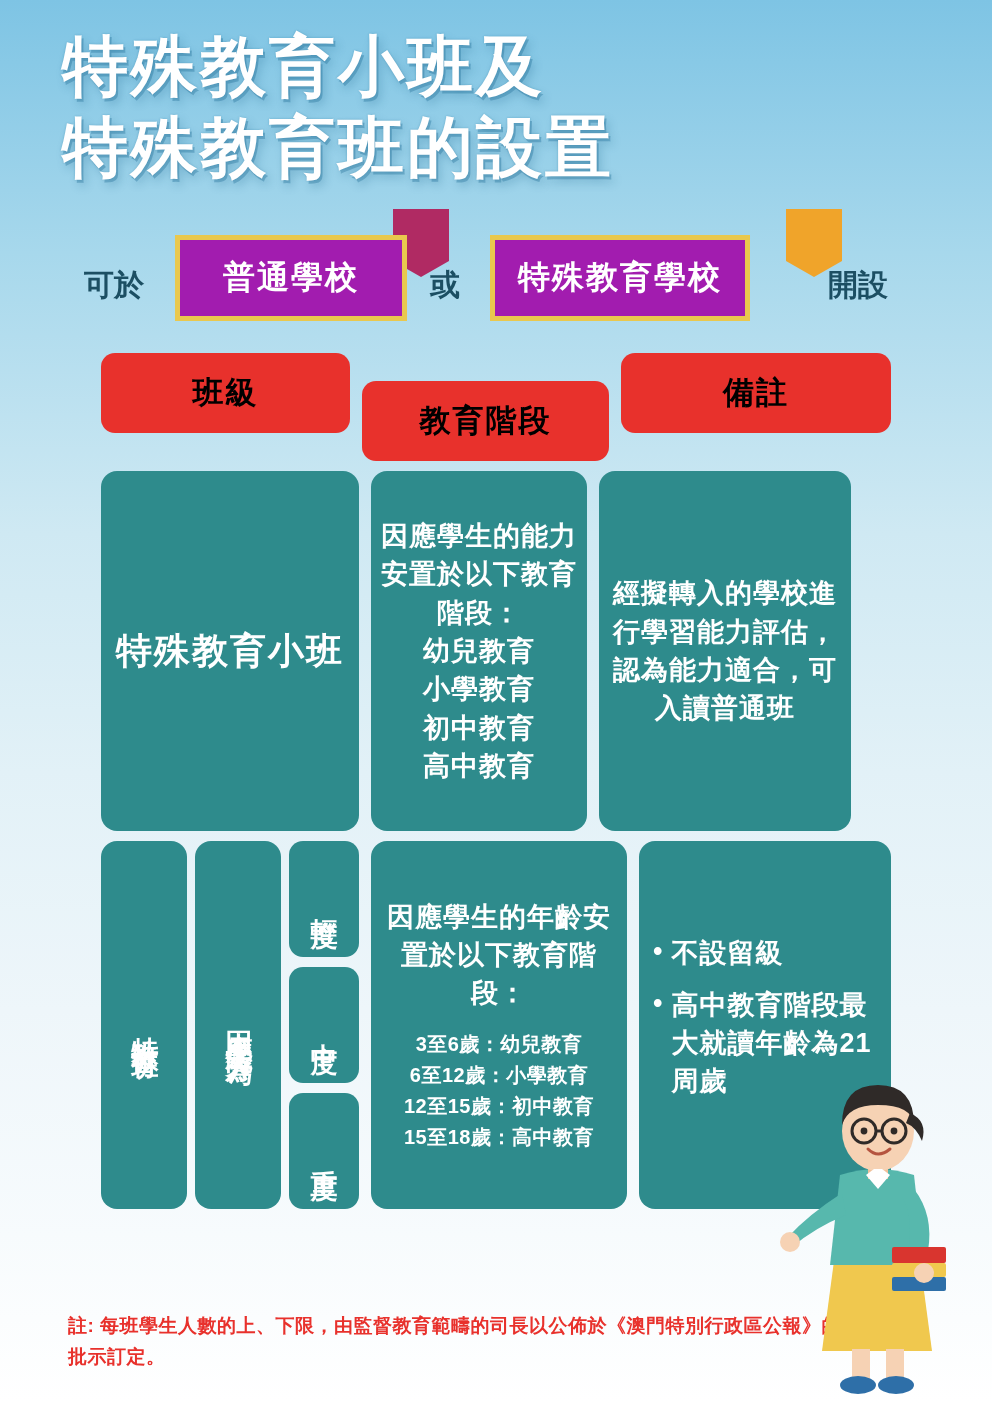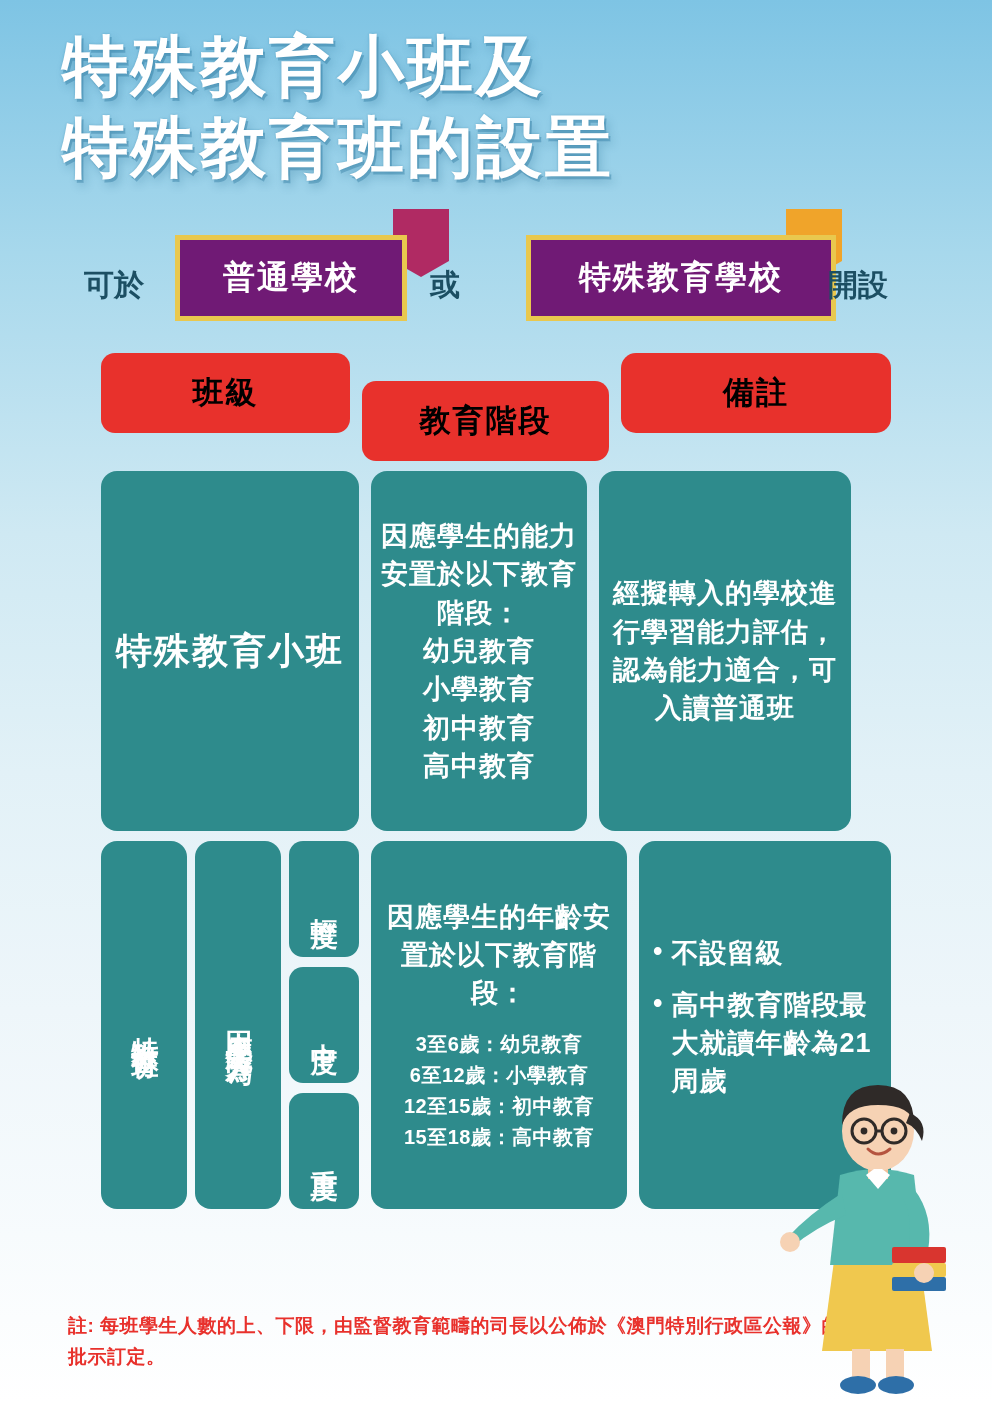--- a/index.html
+++ b/index.html
@@ -54,34 +54,34 @@
     position: absolute;
     top: 26px;
     height: 86px;
     background: #e9c84e;
     box-sizing: border-box;
     padding: 5px;
   }
   .banner .inner {
     width: 100%;
     height: 100%;
-    background: #701a75;
+    background: #a21caf;
     display: flex;
     align-items: center;
     justify-content: center;
   }
   .banner .inner span {
     font-size: 32px;
     font-weight: 800;
     color: #ffffff;
     letter-spacing: 2px;
     white-space: nowrap;
   }
   #banner-normal { left: 175px; width: 232px; }
-  #banner-special { left: 490px; width: 310px; margin-left: 36px; }
+  #banner-special { left: 490px; width: 260px; }
 
   .ribbon {
     position: absolute;
     top: 0;
     width: 56px;
     height: 68px;
   }
   .ribbon .flag {
     width: 56px;
     height: 52px;
@@ -119,21 +119,21 @@
     justify-content: center;
   }
   .head-cell span {
     color: #000000;
     font-size: 31px;
     font-weight: 800;
     letter-spacing: 2px;
   }
   .hc-1 { width: 258px; }
   .hc-2 { width: 256px; margin-top: 28px; }
-  .hc-3 { width: 280px; border-radius: 15px; }
+  .hc-3 { width: 280px; }
 
   .body-row {
     display: flex;
     gap: 12px;
     margin-bottom: 10px;
   }
   .cell {
     background: #2e8b8c;
     border-radius: 16px;
     color: #ffffff;

